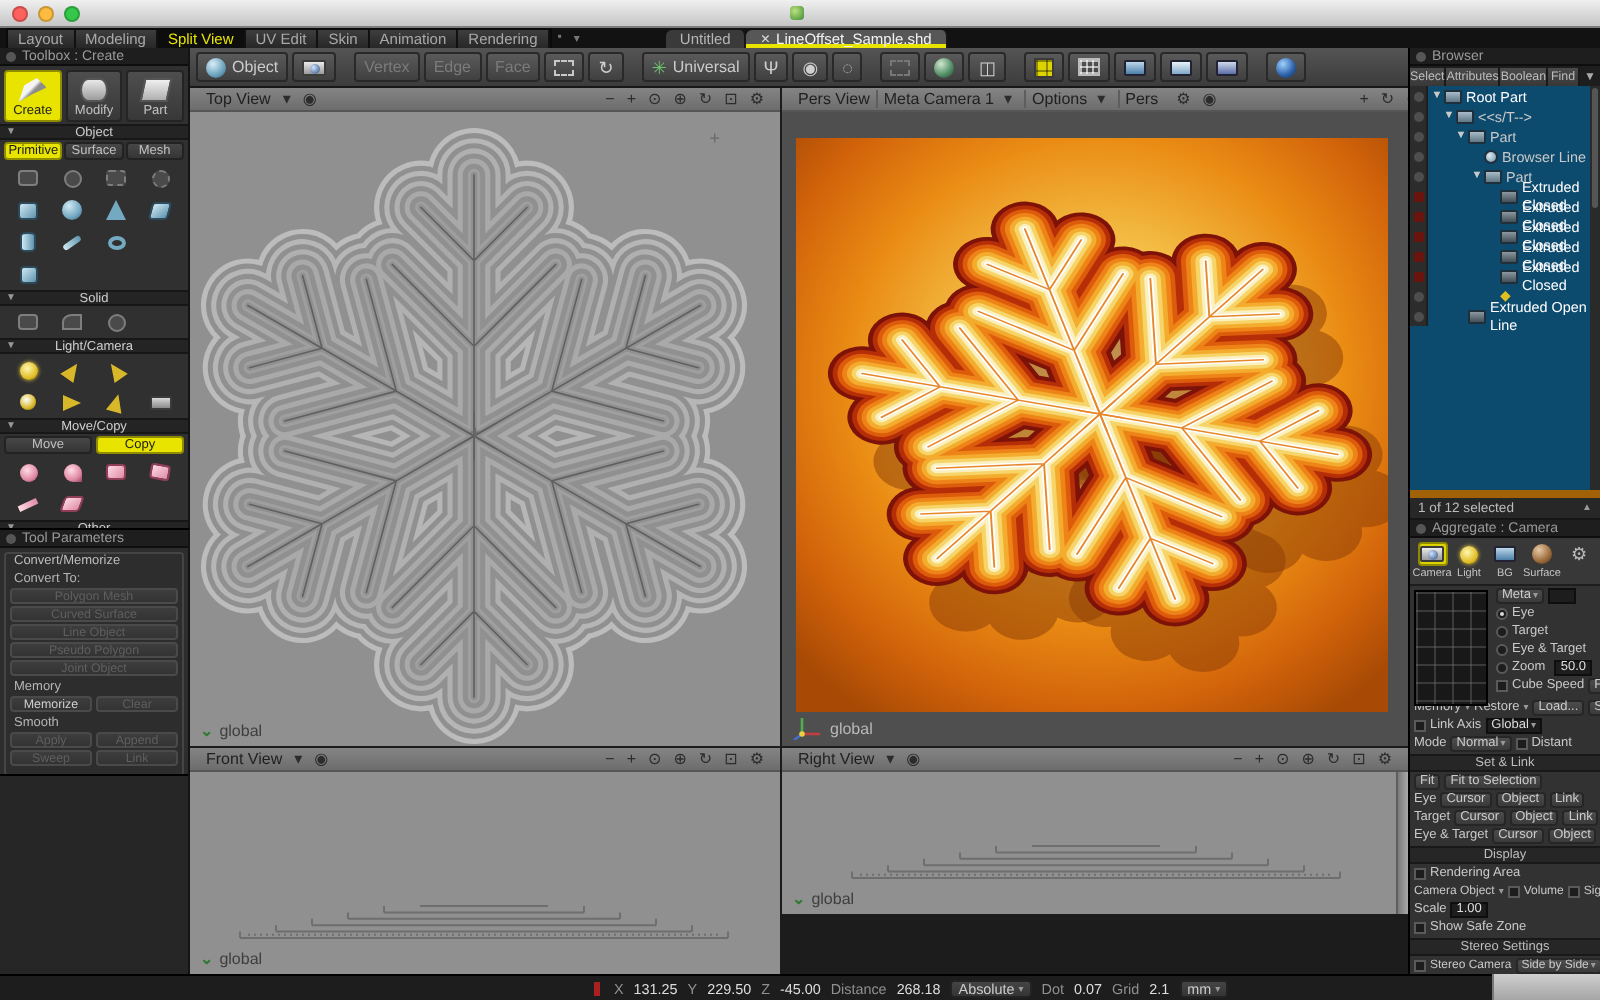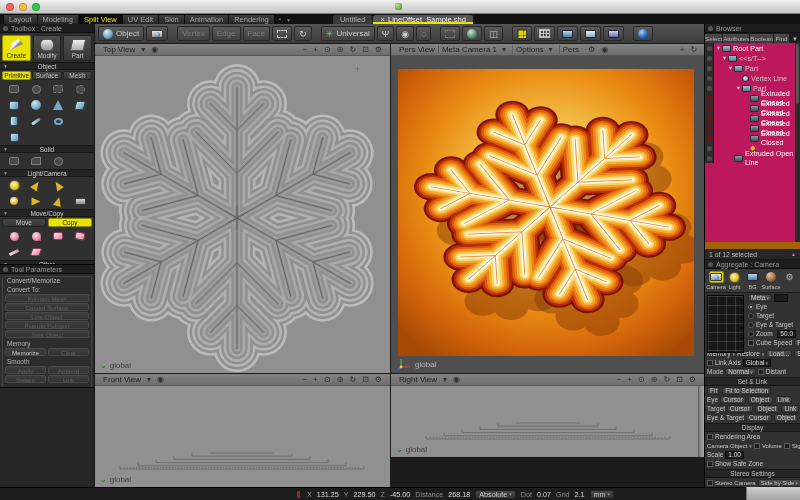--- a/index.html
+++ b/index.html
@@ -129,21 +129,21 @@
 #render{position:absolute;left:7px;top:13px;width:296px;height:287px}
 #pers-strip{position:absolute;left:0;right:0;bottom:0;height:17px;background:#4f4f4f}
 #pers-strip .glabel{color:#b8b8b8}
 
 
 #sidebar{left:704px;top:24px;width:96px;height:463px;background:#323232;border-left:1px solid #000}
 .btabs{display:flex;height:10px;background:#1d1d1d;padding-top:1px}
 .btab{flex:1;display:flex;align-items:center;justify-content:center;font-size:6.2px;color:#bdbdbd;
   background:linear-gradient(#4a4a4a,#383838);border-right:1px solid #1a1a1a}
 .bfun{width:10px;display:flex;align-items:center;justify-content:center;font-size:6px;color:#aaa}
-#tree{position:relative;height:206px;background:#be185d;border-bottom:7px solid #a16207;overflow:hidden}
+#tree{position:relative;height:206px;background:#0c4a6e;border-bottom:4px solid #a16207;overflow:hidden}
 .trow{display:flex;align-items:center;height:10px;font-size:7.2px;color:#c9c9c9}
 .tgut{width:9px;align-self:stretch;background:#2c2c2c;border-right:1px solid #1f1f1f;
   display:flex;align-items:center;justify-content:center;flex:none}
 .tgut i{width:5px;height:5px;border-radius:50%;background:#4e4e4e;display:block}
 .tgut.red i{background:#6a1410;border-radius:1px}
 .twisty{width:7px;font-size:5.5px;color:#c9c9c9;text-align:center;flex:none}
 .tico{width:9px;height:7px;background:linear-gradient(#a9bcc9,#5d7686);border:1px solid #20303a;
   border-radius:1px;margin-right:2px;flex:none}
 .tico.circle{width:7px;height:7px;border-radius:50%;background:radial-gradient(circle at 35% 35%,#dfe9ef,#6a93a9)}
 .tico.dark{background:linear-gradient(#8b98a0,#434f58)}
@@ -698,21 +698,21 @@
         <span class="twisty" style="margin-left:13px">▼</span>
         <i class="tico"></i>
         <span>Part</span>
       </div>
       <div class="trow">
         <span class="tgut">
             <i></i>
           </span>
         <span class="twisty" style="margin-left:21px"></span>
         <i class="tico circle"></i>
-        <span>Vertex Line</span>
+        <span>Browser Line</span>
       </div>
       <div class="trow">
         <span class="tgut">
             <i></i>
           </span>
         <span class="twisty" style="margin-left:21px">▼</span>
         <i class="tico"></i>
         <span>Part</span>
       </div>
       <div class="trow">

